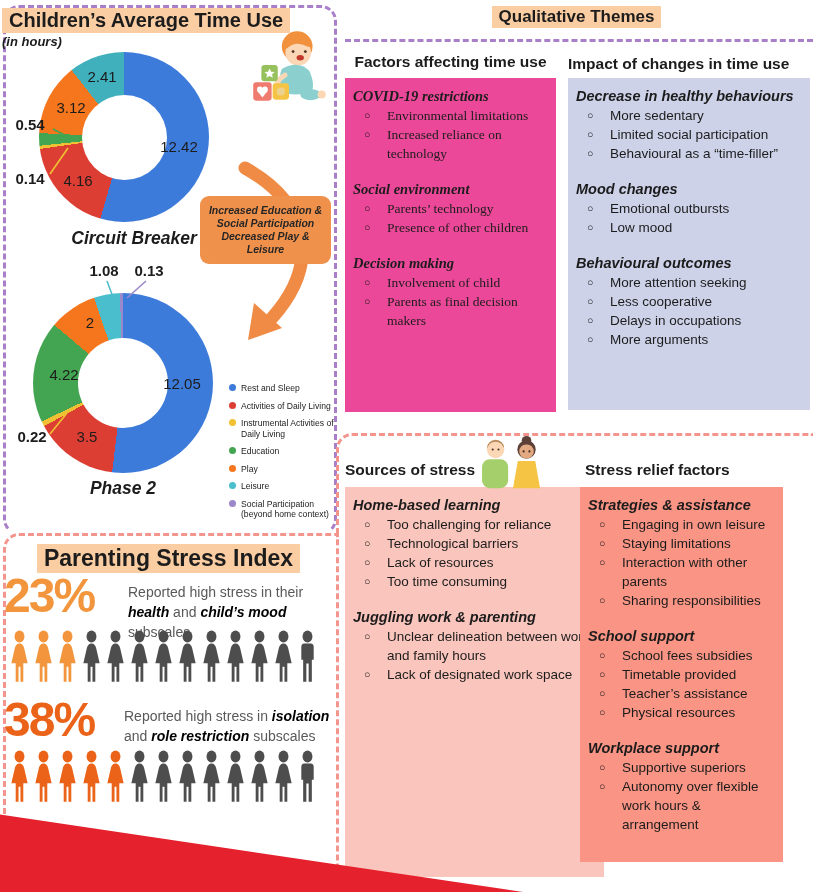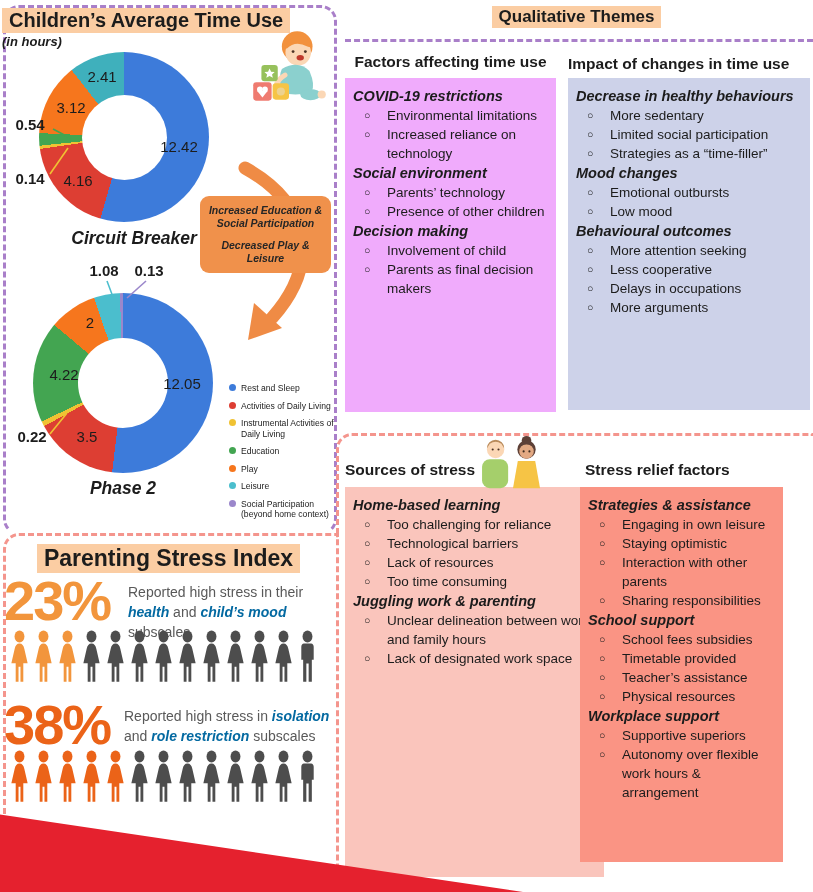--- a/index.html
+++ b/index.html
@@ -28,40 +28,40 @@
   .dlabel-b{font-weight:bold;}
   .chart-title{position:absolute;font-weight:bold;font-style:italic;font-size:17.5px;text-align:center;}
   
   .legend{position:absolute;left:229px;top:383px;width:110px;font-size:8.6px;line-height:10.5px;}
   .legend-item{margin-bottom:7px;display:flex;}
   .legend-dot{flex:0 0 7px;width:7px;height:7px;border-radius:50%;margin:1px 5px 0 0;}
   
   .notebox{position:absolute;left:200px;top:196px;width:131px;background:#F0914B;border-radius:9px;
     padding:8px 5px;box-sizing:border-box;font-size:10.5px;font-weight:bold;font-style:italic;
     color:#262626;text-align:center;line-height:13px;z-index:5;}
-  .notebox .n2{margin-top:9px;}
+  .notebox .n2{}
   .overlay-svg{position:absolute;left:0;top:0;width:813px;height:892px;pointer-events:none;z-index:3;}
   
   .qbox{position:absolute;padding:9px 8px;box-sizing:border-box;font-size:13.5px;line-height:19px;}
   .qbox h3{font-size:14.5px;font-weight:bold;font-style:italic;margin:0;line-height:19px;}
   .qbox ul{list-style:none;margin:0;padding:0;}
   .qbox li{position:relative;padding-left:34px;}
   .qbox li::before{content:"○";position:absolute;left:11px;top:0;font-size:10.5px;}
-  .qsec{margin-top:1px;}
+  .qsec{margin-top:17px;}
   .qsec:first-child{margin-top:0;}
-  .bg-mauve{background:#f0abfc;}
+  .bg-mauve{background:#ec4899;font-family:Liberation Serif, serif;}
   .bg-lav{background:#CDD2E9;}
   .bg-pinklight{background:#FAC5BC;}
   .bg-salmon{background:#FA9484;}
   
-  .pct{position:absolute;font-size:56px;font-weight:bold;letter-spacing:-2px;}
+  .pct{position:absolute;font-size:48px;font-weight:bold;letter-spacing:-2px;}
   .pct-1{color:#F2953C;}
   .pct-2{color:#EB6318;}
   .stat-text{position:absolute;font-size:14px;line-height:20px;color:#595959;}
-  .stat-text em{font-style:italic;font-weight:bold;color:#0369a1;}
+  .stat-text em{font-style:italic;font-weight:bold;color:#000000;}
   .person-row{position:absolute;white-space:nowrap;}
   .person{display:inline-block;margin-right:1px;}
   .person svg{width:23px;height:54px;display:block;}
   
   .wedge{position:absolute;left:0;top:806px;width:523px;height:86px;background:#E5212E;
     clip-path:polygon(0 10%,100% 100%,0 100%);z-index:6;}
 </style>
 </head>
 <body>
 
@@ -199,21 +199,21 @@
         </ul>
     </div>
   </div>
 
   <div class="qbox bg-lav" style="left:568px;top:78px;width:242px;height:332px">
     <div class="qsec">
       <h3>Decrease in healthy behaviours</h3>
       <ul>
           <li>More sedentary</li>
           <li>Limited social participation</li>
-          <li>Strategies as a “time-filler”</li>
+          <li>Behavioural as a “time-filler”</li>
         </ul>
     </div>
     <div class="qsec">
       <h3>Mood changes</h3>
       <ul>
           <li>Emotional outbursts</li>
           <li>Low mood</li>
         </ul>
     </div>
     <div class="qsec">
@@ -264,21 +264,21 @@
           <li>Lack of designated work space</li>
         </ul>
     </div>
   </div>
 
   <div class="qbox bg-salmon" style="left:580px;top:487px;width:203px;height:375px">
     <div class="qsec">
       <h3>Strategies &amp; assistance</h3>
       <ul>
           <li>Engaging in own leisure</li>
-          <li>Staying optimistic</li>
+          <li>Staying limitations</li>
           <li>Interaction with other parents</li>
           <li>Sharing responsibilities</li>
         </ul>
     </div>
     <div class="qsec">
       <h3>School support</h3>
       <ul>
           <li>School fees subsidies</li>
           <li>Timetable provided</li>
           <li>Teacher’s assistance</li>

